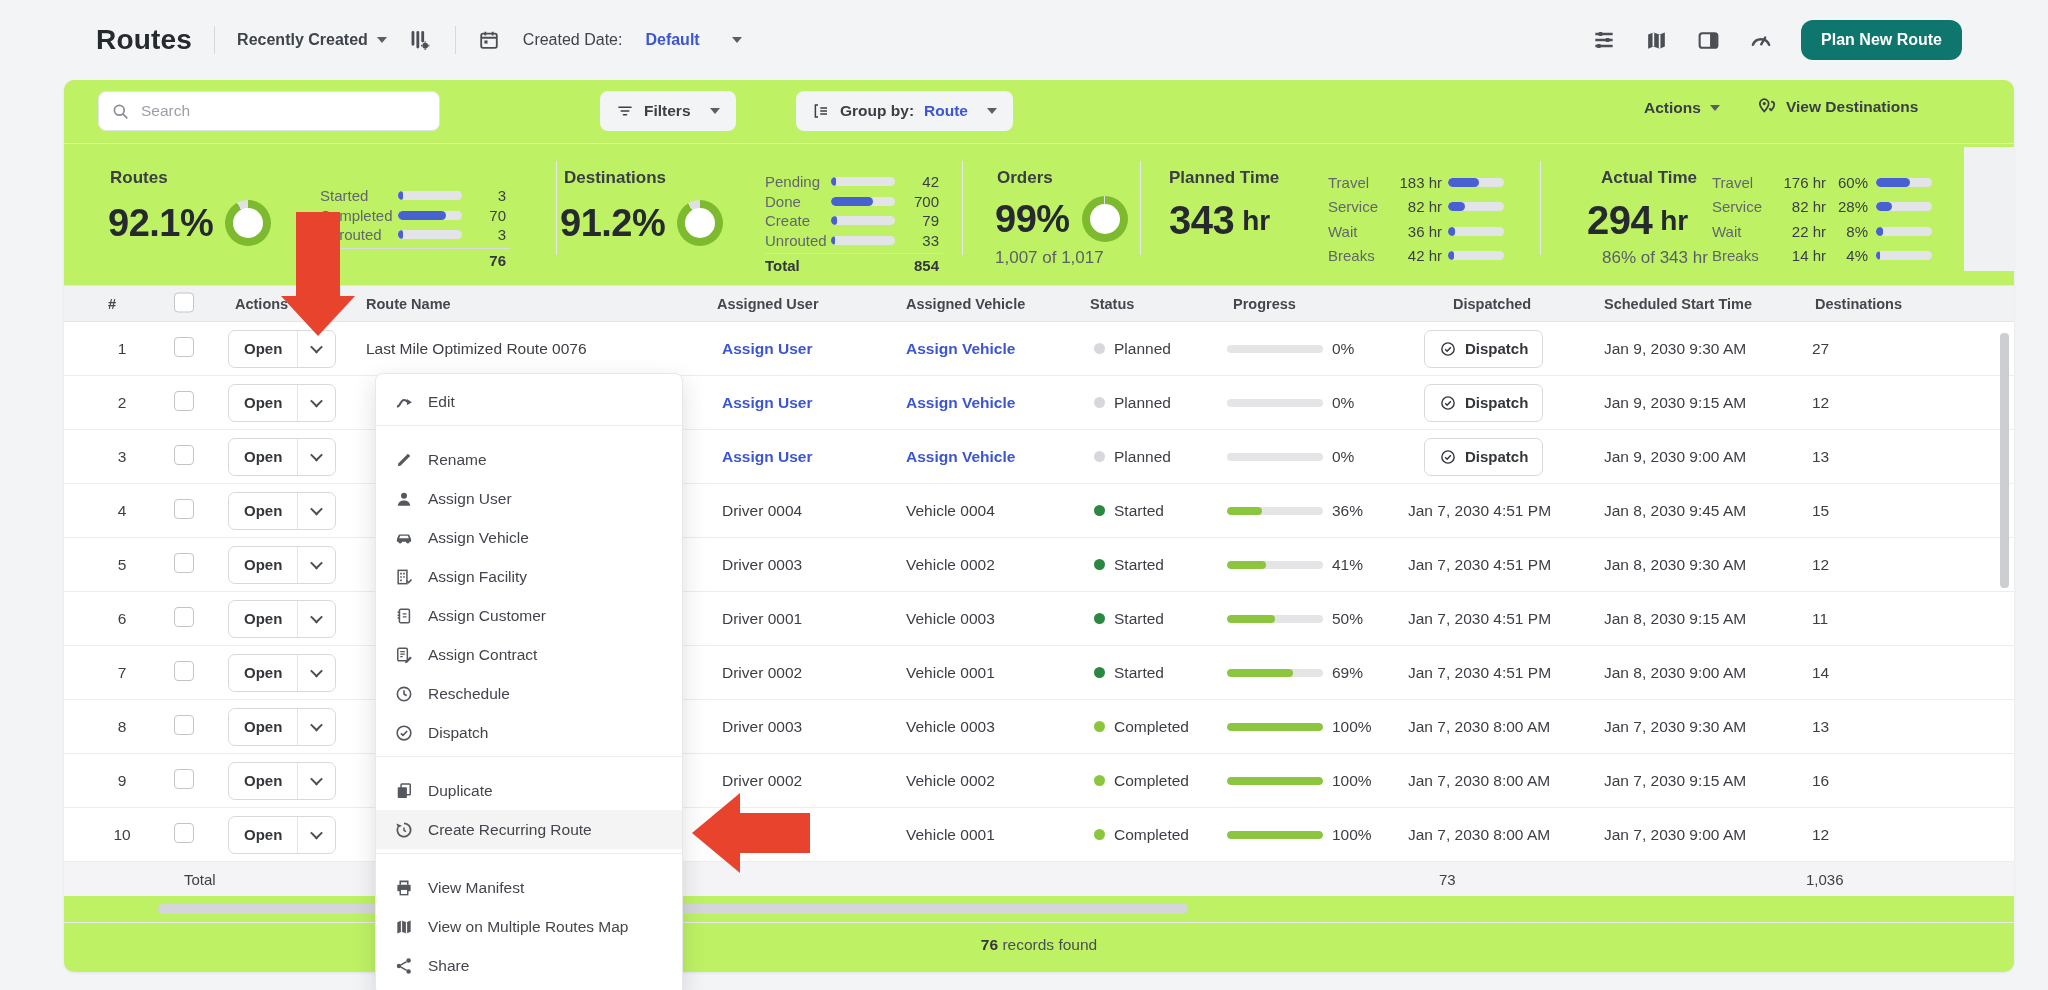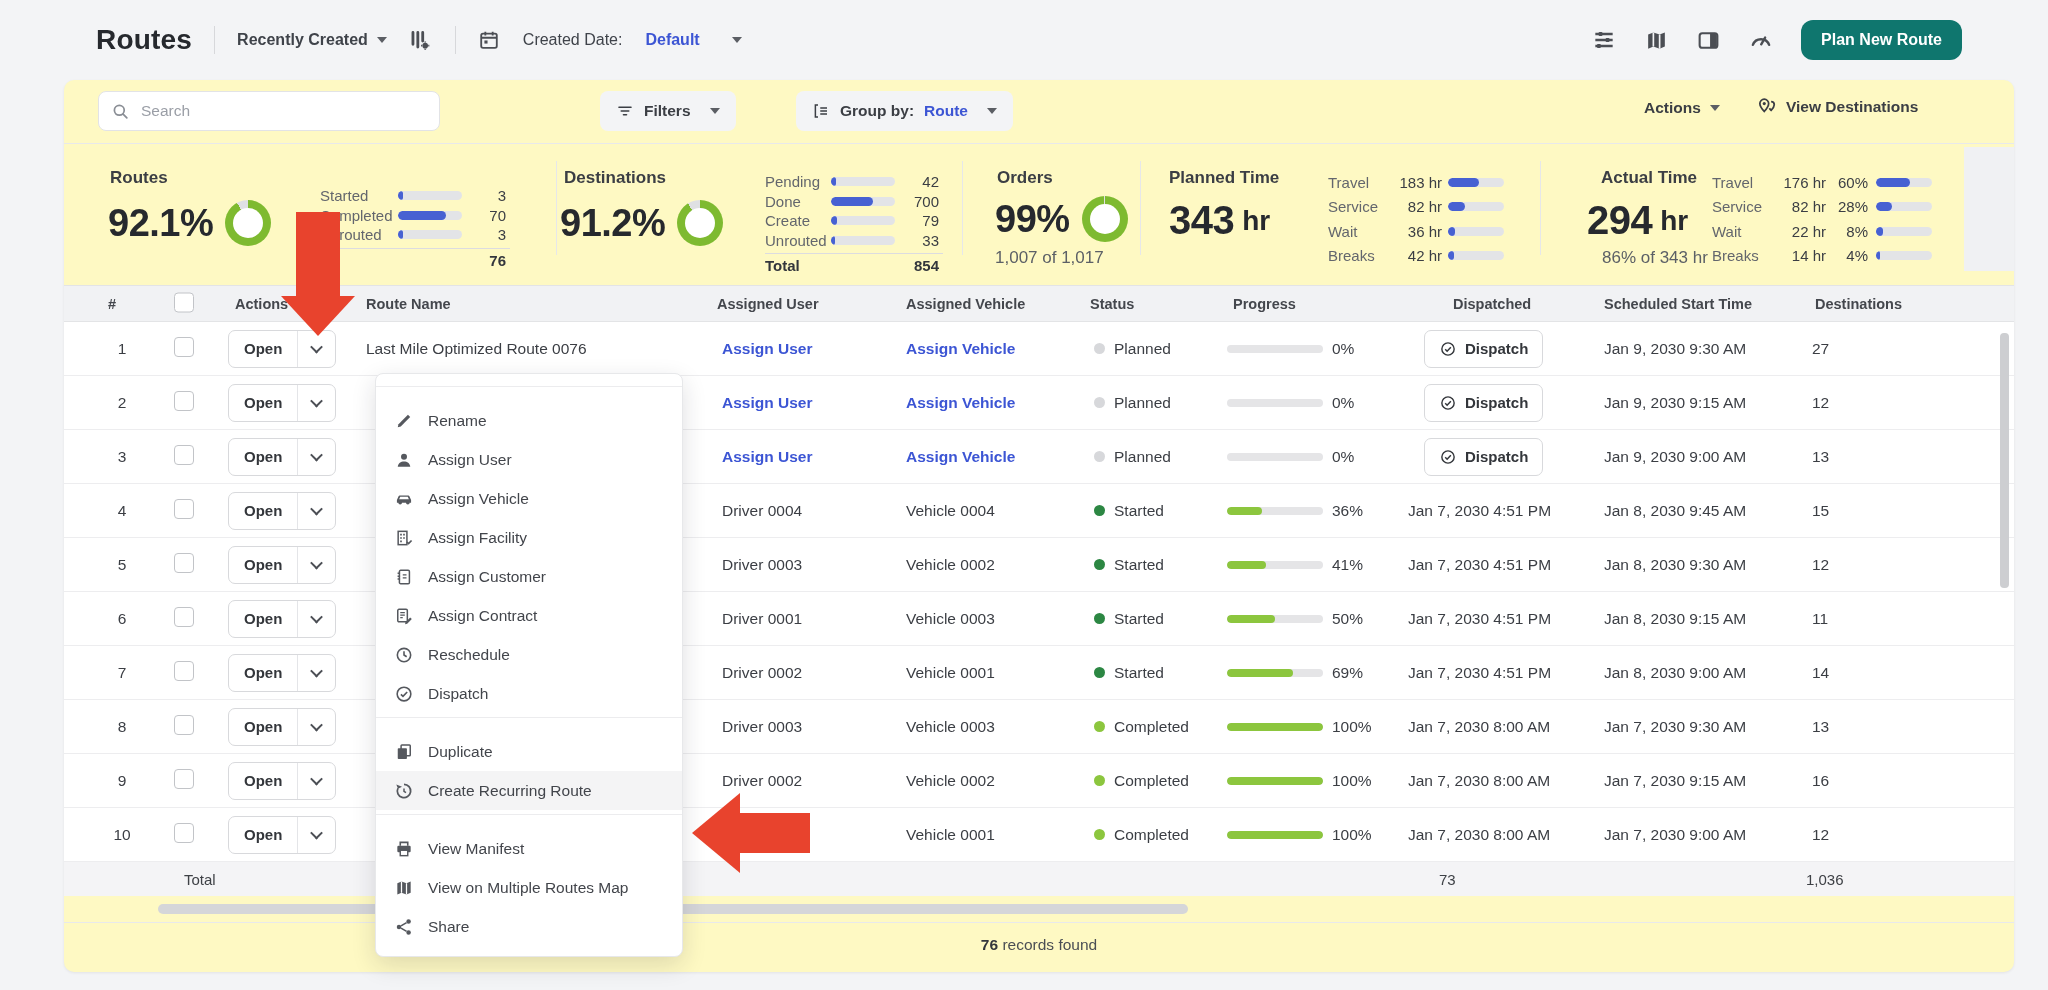--- a/index.html
+++ b/index.html
@@ -12,21 +12,21 @@
   #page-title{font-size:28px;font-weight:700;color:#26292e;letter-spacing:.2px;}
   .vdiv{width:1px;height:28px;background:#d7d8db;margin:0 22px;}
   .hdrop{display:flex;align-items:center;font-size:16px;font-weight:700;color:#3f434a;cursor:pointer;}
   .caret{width:0;height:0;border-left:5px solid transparent;border-right:5px solid transparent;border-top:6px solid #5b5e64;display:inline-block;margin-left:9px;}
   #columns-btn{margin-left:20px;cursor:pointer;}
   #created-date{display:flex;align-items:center;font-size:16px;color:#3f434a;gap:23px;cursor:pointer;}
   #created-date .val{color:#3c55d4;font-weight:700;}
   #hright{position:absolute;right:86px;top:0;height:80px;display:flex;align-items:center;gap:27px;}
   #plan-btn{background:#0f766e;color:#fff;font-size:16px;font-weight:700;border:none;border-radius:12px;height:40px;padding:0 20px;cursor:pointer;}
   
-  #card{position:absolute;left:64px;top:80px;width:1950px;height:892px;background:#fef9c3;border-radius:10px;box-shadow:0 1px 3px rgba(0,0,0,.07);overflow:hidden;}
+  #card{position:absolute;left:64px;top:80px;width:1950px;height:892px;background:#bef264;border-radius:10px;box-shadow:0 1px 3px rgba(0,0,0,.07);overflow:hidden;}
   
   #search{position:absolute;left:34px;top:11px;width:342px;height:40px;border:1px solid #e2e3e6;border-radius:8px;background:#fff;display:flex;align-items:center;padding:0 12px;gap:9px;}
   #search input{border:none;outline:none;font-size:15.5px;color:#3b3e44;width:100%;background:transparent;}
   #search input::placeholder{color:#9a9ea6;}
   .tbtn{position:absolute;top:11px;height:40px;background:#f3f4f6;border:none;border-radius:8px;display:flex;align-items:center;gap:10px;font-size:15.5px;font-weight:700;color:#3b3e44;padding:0 16px;cursor:pointer;}
   #btn-filters{left:536px;}
   #btn-group{left:732px;}
   #btn-group .gv{color:#3c55d4;}
   #actions-btn{position:absolute;left:1580px;top:19px;display:flex;align-items:center;font-size:15.5px;font-weight:700;color:#3b3e44;cursor:pointer;}
   #viewdest-btn{position:absolute;left:1692px;top:16px;display:flex;align-items:center;gap:8px;font-size:15.5px;font-weight:700;color:#3b3e44;cursor:pointer;}
@@ -704,20 +704,29 @@
 
     <div id="hscroll"></div>
     <div id="vscroll"></div>
     <div id="foot-div"></div>
     <div id="records">
       <b>76</b> <span>records found</span>
     </div>
   </div>
 
   <div id="menu">
+      <div class="mitem">
+        <span class="micon">
+          <svg width="20" height="20" viewBox="0 0 24 24">
+            <path d="M3.5 17.5c4.5 0 4-8 8.5-8 3 0 3.5 2.8 6 2.8" fill="none" stroke="currentColor" stroke-width="2.4"></path>
+            <path d="M15.5 8.5L21.5 12.2l-6 3.7z" fill="currentColor"></path>
+          </svg>
+        </span>
+        <span class="mlabel">Edit</span>
+      </div>
       <div class="mdiv"></div>
       <div class="mitem">
         <span class="micon">
           <svg width="20" height="20" viewBox="0 0 24 24">
             <path d="M4.5 19.5l.9-3.6L16.7 4.6l2.7 2.7L8.1 18.6z" fill="currentColor"></path>
           </svg>
         </span>
         <span class="mlabel">Rename</span>
       </div>
       <div class="mitem">

